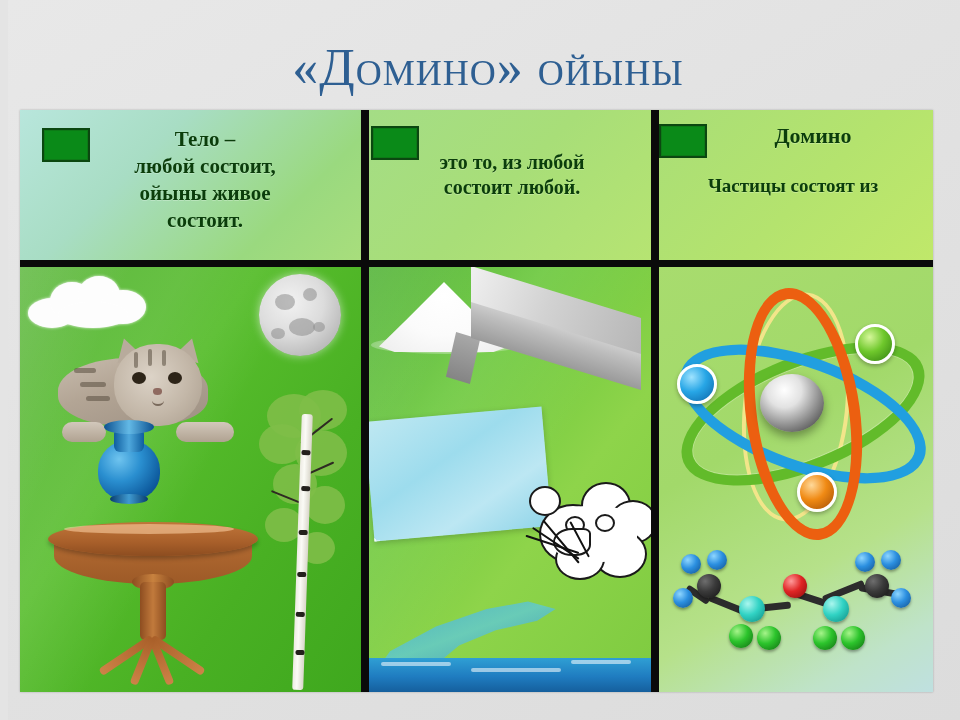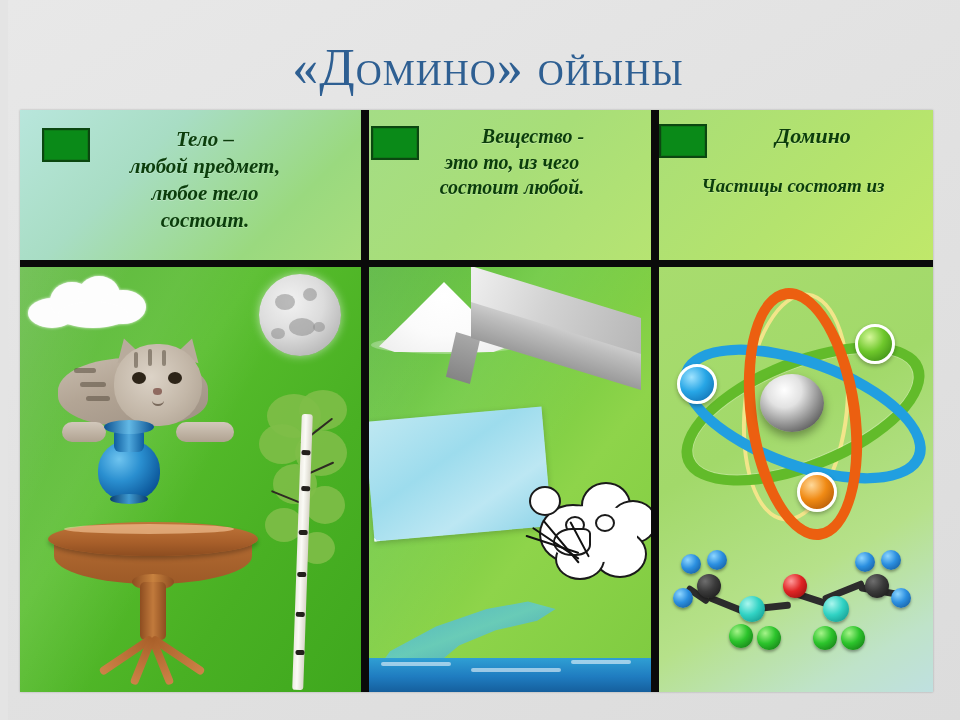--- a/index.html
+++ b/index.html
@@ -38,21 +38,21 @@
   }
   .row-bot{
     position:absolute;left:0;top:152px;width:913px;height:430px;
     display:flex;
   }
   
   .vdiv{position:absolute;top:0;width:8px;height:582px;background:#0a0a0a;z-index:5;}
   .hdiv{position:absolute;left:0;top:150px;width:913px;height:7px;background:#0a0a0a;z-index:5;}
 
   
-  .hcell{position:relative;height:150px;overflow:hidden;font-style:italic;}
+  .hcell{position:relative;height:150px;overflow:hidden;}
   .h1{width:341px;background:linear-gradient(135deg,#b8e6dc 0%,#a8ddc4 35%,#9ad97f 75%,#a8de7c 100%);}
   .h2{width:290px;background:linear-gradient(135deg,#a4dd86 0%,#a8de78 50%,#b6e472 100%);}
   .h3{width:282px;background:linear-gradient(135deg,#a9de77 0%,#b4e36e 55%,#c0e86a 100%);}
   .sq{
     position:absolute;
     width:44px;height:30px;
     background:#0a8a18;
     border:2px solid #0b4710;
     box-shadow:inset 0 0 0 1px #0c7a16;
   }
@@ -238,31 +238,31 @@
   <div class="title">«Домино» ойыны</div>
 
   <div class="board">
 
     <div class="row-top">
 
       <div class="hcell h1">
         <div class="sq"></div>
         <div class="htext">
           <span>Тело –</span><br>
-          <span>любой предмет,</span><br>
-          <span>любое тело</span><br>
+          <span>любой состоит,</span><br>
+          <span>ойыны живое</span><br>
           <span>состоит.</span>
         </div>
       </div>
 
       <div class="hcell h2">
         <div class="sq"></div>
         <div class="htext">
-          <span style="padding-left:42px;display:inline-block">Вещество -</span><br>
-          <span>это то, из чего</span><br>
+          <br>
+          <span>это то, из любой</span><br>
           <span>состоит любой.</span>
         </div>
       </div>
 
       <div class="hcell h3">
         <div class="sq"></div>
         <div class="htext">
           <span class="ln1">Домино</span>
           <br>
           <span>Частицы состоят из</span><br>

